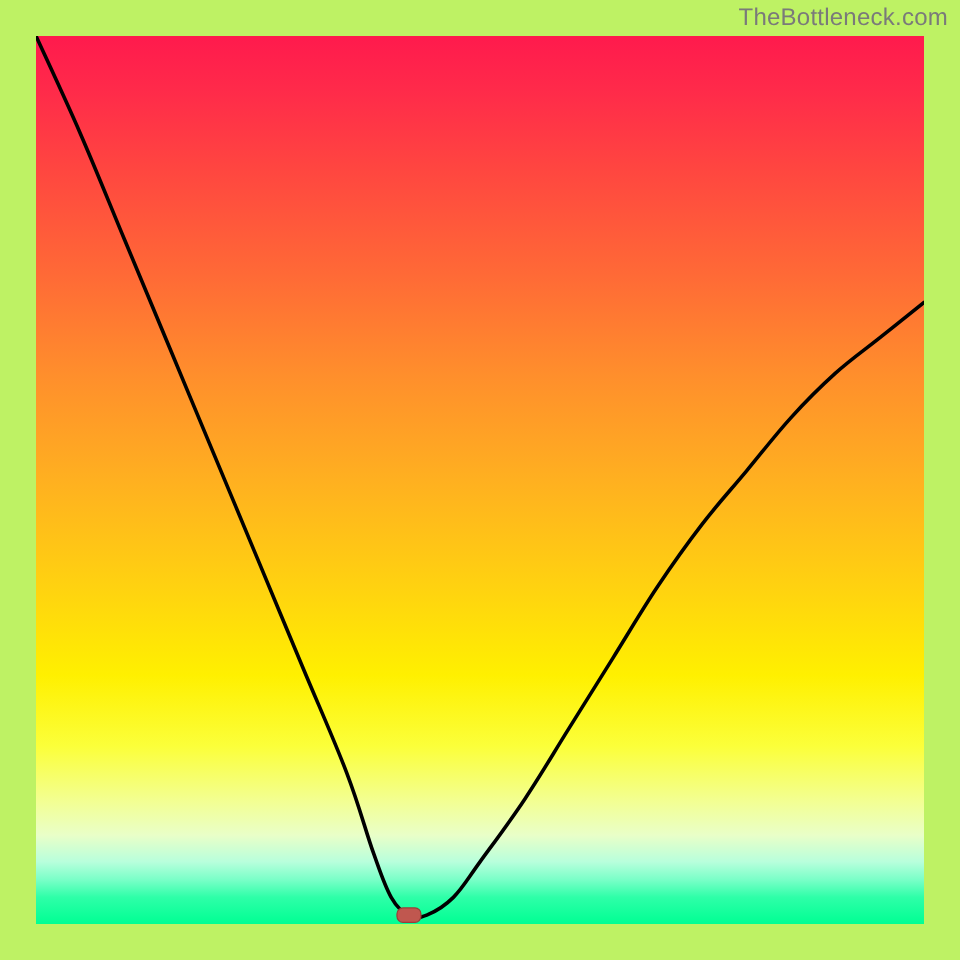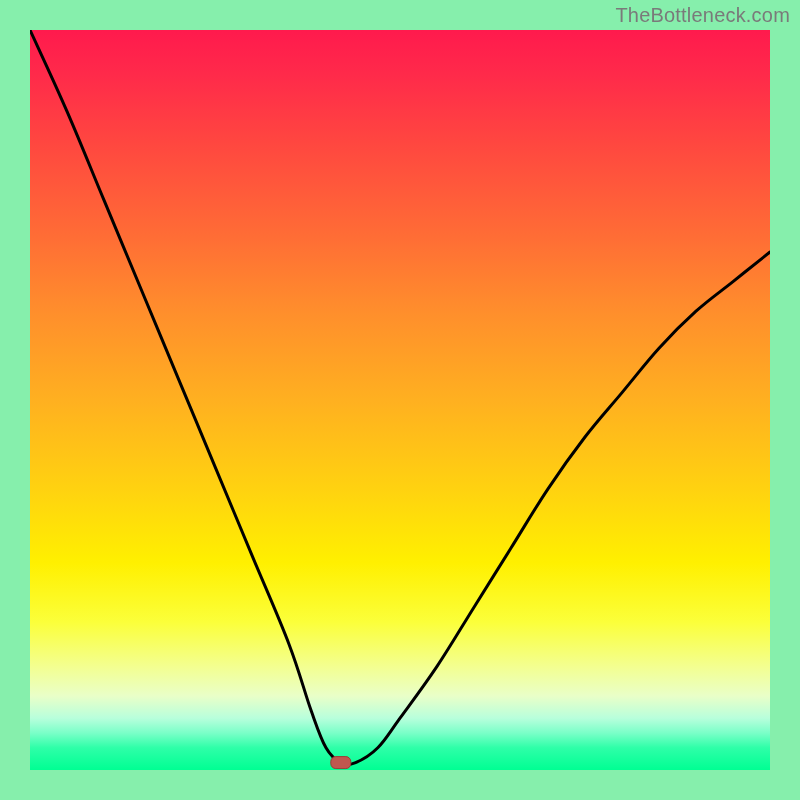--- a/index.html
+++ b/index.html
@@ -3,21 +3,21 @@
 <meta charset="utf-8">
 <style>
   * { margin: 0; padding: 0; box-sizing: border-box; }
   html, body { width: 800px; height: 800px; overflow: hidden; }
   body { background: #000; font-family: Arial, Helvetica, sans-serif; }
 
   .stage {
     position: relative;
     width: 800px;
     height: 800px;
-    background: #86efac;
+    background: #bef264;
   }
 
   .plot-area {
     position: absolute;
     left: 30px;
     top: 30px;
     width: 740px;
     height: 740px;
     background: linear-gradient(to bottom,
       #ff1a4d 0%,

